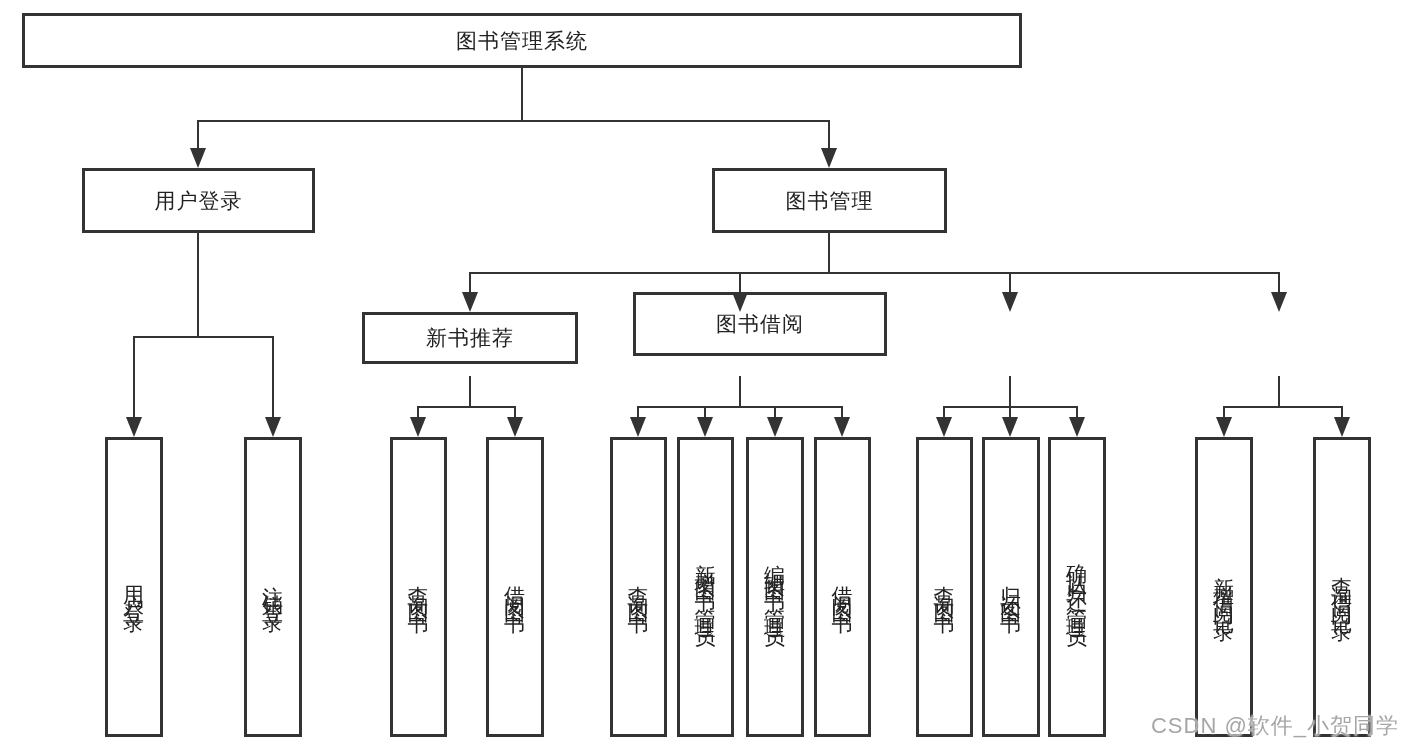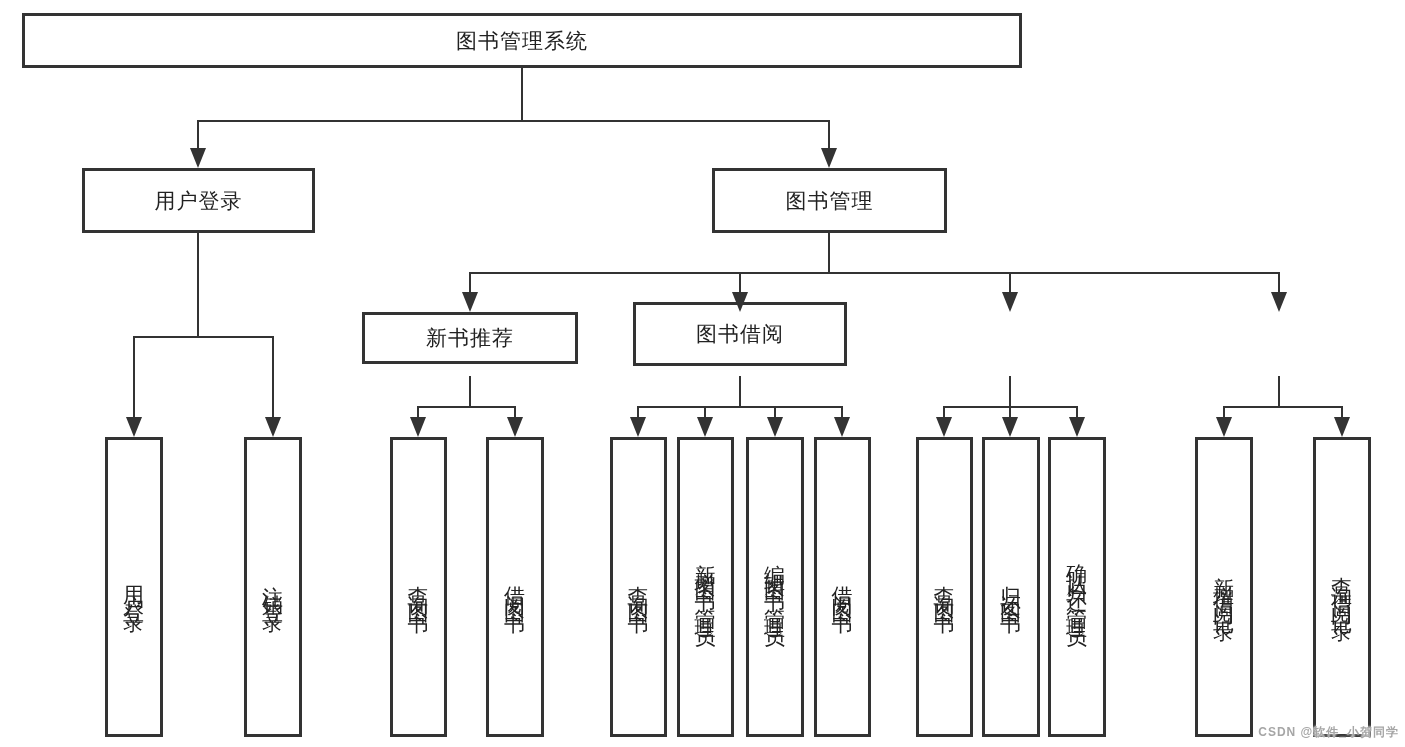--- a/index.html
+++ b/index.html
@@ -41,26 +41,25 @@
   .hl{position:absolute;height:2px;background:var(--line);}
   .arr{
     position:absolute;width:0;height:0;
     border-left:8px solid transparent;
     border-right:8px solid transparent;
     border-top:20px solid var(--line);
   }
   .watermark{
     position:absolute;
     right:6px;bottom:6px;
-    font-size:12px;
+    font-size:22px;
     color:var(--wm);
     letter-spacing:1px;
     text-shadow:0 0 3px #fff,0 0 2px #fff;
     white-space:nowrap;
-    font-weight:bold;
   }
 </style>
 </head>
 <body>
 
 <div id="canvas">
 
   <div class="box" style="left:22px;top:13px;width:1000px;height:55px">
     <span class="hlabel">图书管理系统</span>
   </div>
@@ -68,21 +67,21 @@
   <div class="box" style="left:82px;top:168px;width:233px;height:65px">
     <span class="hlabel">用户登录</span>
   </div>
   <div class="box" style="left:712px;top:168px;width:235px;height:65px">
     <span class="hlabel">图书管理</span>
   </div>
 
   <div class="box" style="left:362px;top:312px;width:216px;height:52px">
     <span class="hlabel">新书推荐</span>
   </div>
-  <div class="box" style="left:633px;top:302px;width:214px;height:64px">
+  <div class="box" style="left:633px;top:292px;width:254px;height:64px">
     <span class="hlabel">图书借阅</span>
   </div>
 
   <div class="box leaf" style="left:105px;top:437px;width:58px;height:300px">
     <span>用户登录</span>
   </div>
   <div class="box leaf" style="left:244px;top:437px;width:58px;height:300px">
     <span>注销登录</span>
   </div>
   <div class="box leaf" style="left:390px;top:437px;width:57px;height:300px">

